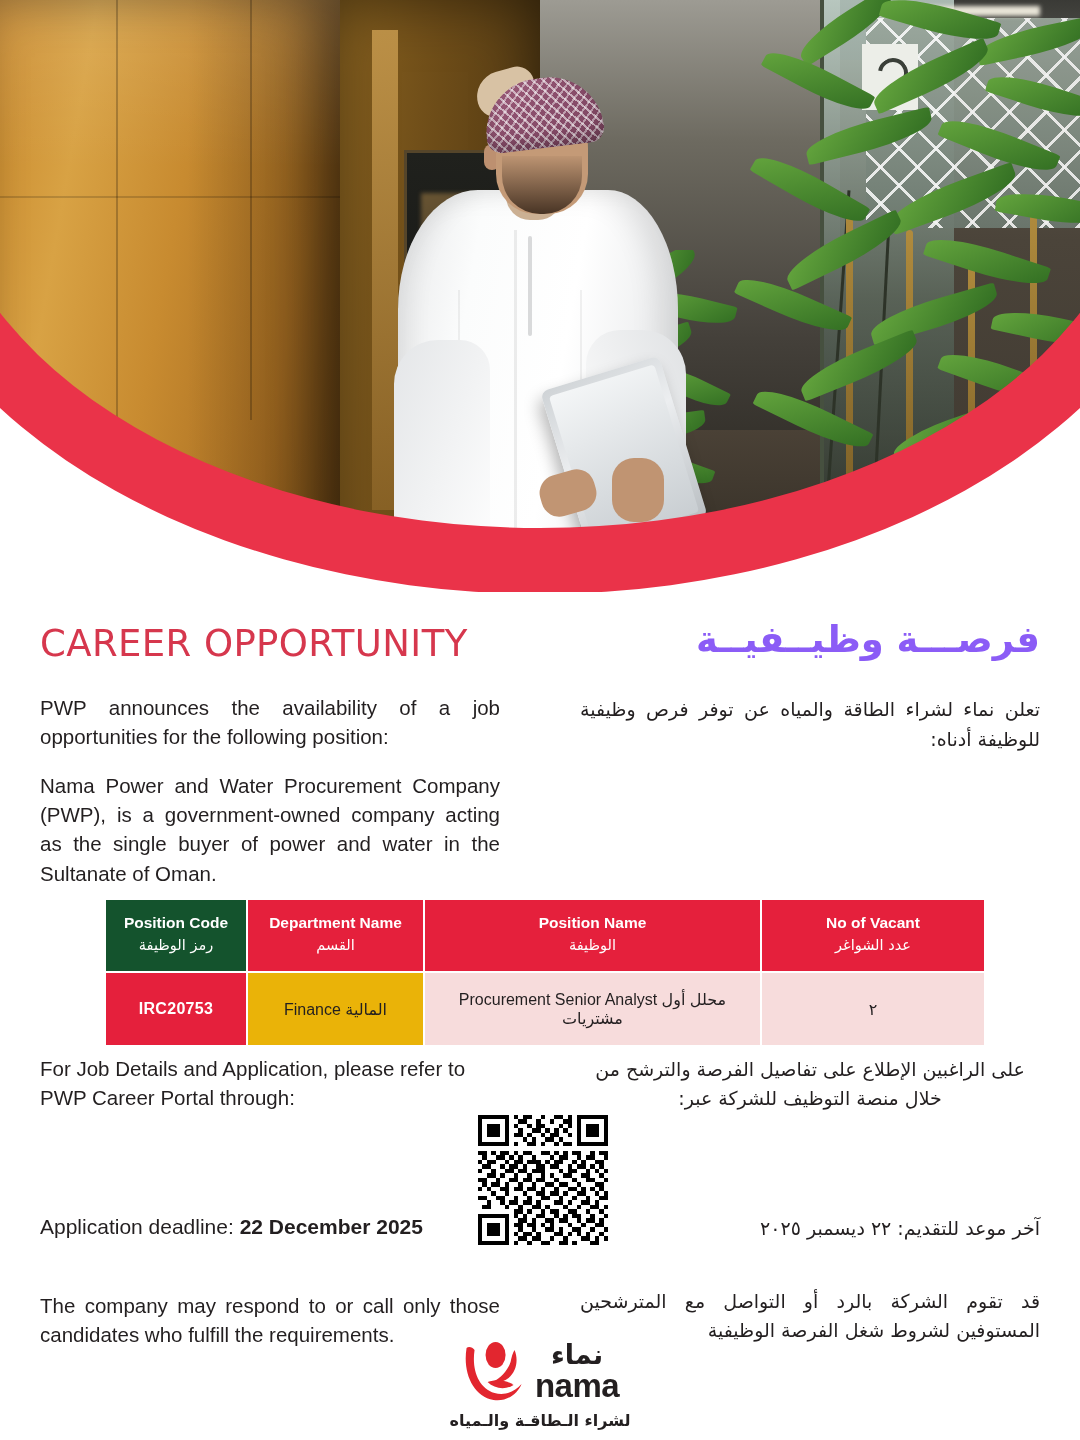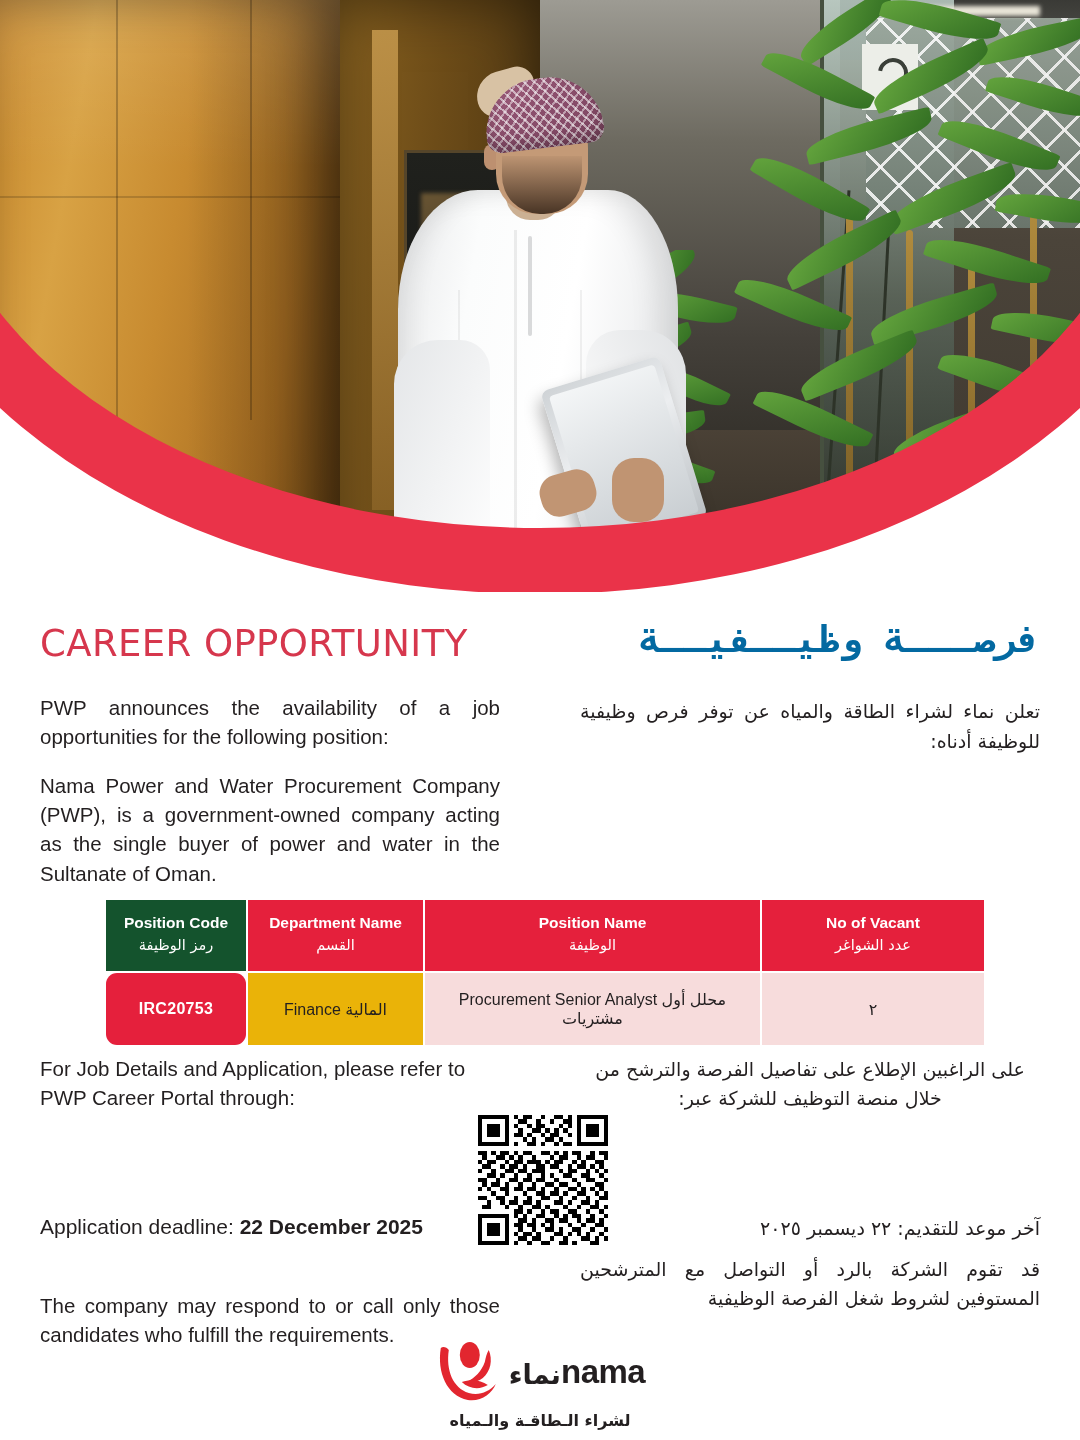--- a/index.html
+++ b/index.html
@@ -139,34 +139,34 @@
   
   .lower-en{position:absolute;left:40px;top:455px;width:460px;}
   .lower-ar{position:absolute;right:40px;top:455px;width:460px;text-align:center;direction:rtl;}
   .refer{font-size:20.5px;line-height:1.4;margin:0;}
   .refer-ar{font-size:19px;line-height:1.55;margin:0;font-family:"DejaVu Sans",sans-serif;}
   .deadline{position:absolute;left:40px;top:615px;width:430px;font-size:21px;color:#231f20;}
   .deadline b{font-weight:700;}
   .deadline-ar{position:absolute;right:40px;top:617px;width:440px;text-align:right;direction:rtl;
     font-size:19px;font-family:"DejaVu Sans",sans-serif;}
   .note-en{position:absolute;left:40px;top:670px;width:460px;font-size:20.5px;line-height:1.42;text-align:justify;}
-  .note-ar{position:absolute;right:40px;top:636px;width:460px;font-size:19px;line-height:1.55;
+  .note-ar{position:absolute;right:40px;top:668px;width:460px;font-size:19px;line-height:1.55;
     text-align:justify;direction:rtl;font-family:"DejaVu Sans",sans-serif;}
 
   
   .qr{position:absolute;left:478px;top:515px;width:130px;height:130px;background:#ffffff;}
   .qr svg{display:block;}
 
   
   .logo{position:absolute;left:0;top:1338px;width:1080px;height:102px;}
   .logo-inner{position:absolute;left:50%;top:0;transform:translateX(-50%);
     display:flex;flex-direction:column;align-items:center;}
   .logo-row{display:flex;align-items:center;gap:6px;}
   .logo-mark{width:68px;height:66px;position:relative;}
-  .logo-words{display:flex;flex-direction:row;align-items:flex-end;line-height:1;}
+  .logo-words{display:flex;flex-direction:column;align-items:center;line-height:1;}
   .logo-ar{font-size:27px;color:#231f20;font-weight:700;letter-spacing:3px;
      font-family:"DejaVu Sans",sans-serif;direction:rtl;}
   .logo-en{font-size:33px;color:#231f20;font-weight:700;letter-spacing:-.5px;margin-top:1px;}
   .logo-tag{font-size:16px;color:#231f20;font-weight:700;letter-spacing:1px;margin-top:7px;
      font-family:"DejaVu Sans",sans-serif;direction:rtl;}
 </style>
 </head>
 <body>
 
 <div class="poster">
@@ -255,21 +255,21 @@
 
   <div class="content">
 
     <div class="col-en">
       <h1 class="title-en" style="color: rgb(214, 55, 77);">CAREER OPPORTUNITY</h1>
       <p class="para para2">PWP announces the availability of a job opportunities for the following position:</p>
       <p class="para">Nama Power and Water Procurement Company (PWP), is a government-owned company acting as the single buyer of power and water in the Sultanate of Oman.</p>
     </div>
 
     <div class="col-ar">
-      <h1 class="title-ar" style="color: #0369a1; font-family: Liberation Mono, monospace;">فرصـــة وظيــفيــة</h1>
+      <h1 class="title-ar" style="color: #8b5cf6;">فرصـــة وظيــفيــة</h1>
       <p class="para-ar para2-ar">تعلن نماء لشراء الطاقة والمياه عن توفر فرص وظيفية للوظيفة أدناه:</p>
     </div>
 
     <table class="tbl">
       <colgroup>
           <col class="c1">
           <col class="c2">
           <col class="c3">
           <col class="c4">
         </colgroup>
@@ -288,21 +288,21 @@
             <span class="th-ar">الوظيفة</span>
           </th>
           <th style="background: rgb(229, 32, 60);">
             <span class="th-en">No of Vacant</span>
             <span class="th-ar">عدد الشواغر</span>
           </th>
         </tr>
       </thead>
       <tbody>
         <tr>
-          <td class="cell-code" style="background: rgb(229, 32, 60); border-radius: 11px;">IRC20753</td>
+          <td class="cell-code" style="background: rgb(229, 32, 60);">IRC20753</td>
           <td class="cell-mixed" style="background: #eab308;">Finance المالية</td>
           <td class="cell-mixed" style="background: rgb(247, 220, 220);">Procurement Senior Analyst محلل أول مشتريات</td>
           <td class="cell-num" style="background: rgb(247, 220, 220);">٢</td>
         </tr>
       </tbody>
     </table>
 
     <div class="lower-en">
       <p class="refer">For Job Details and Application, please refer to PWP Career Portal through:</p>
     </div>

